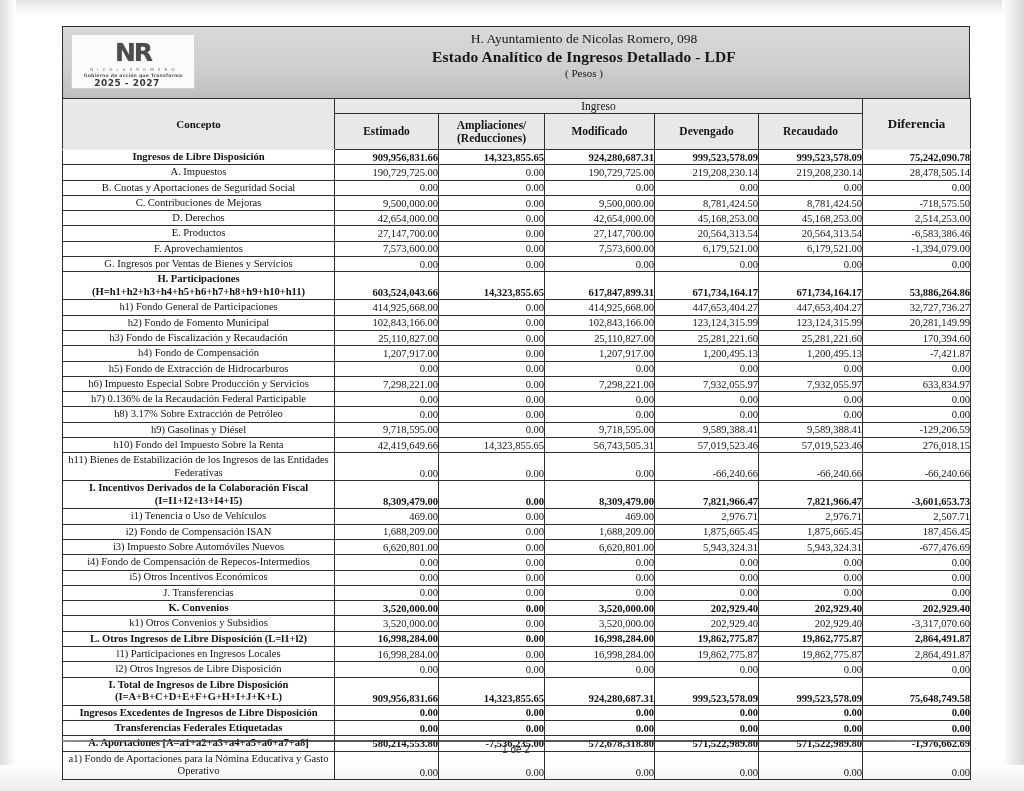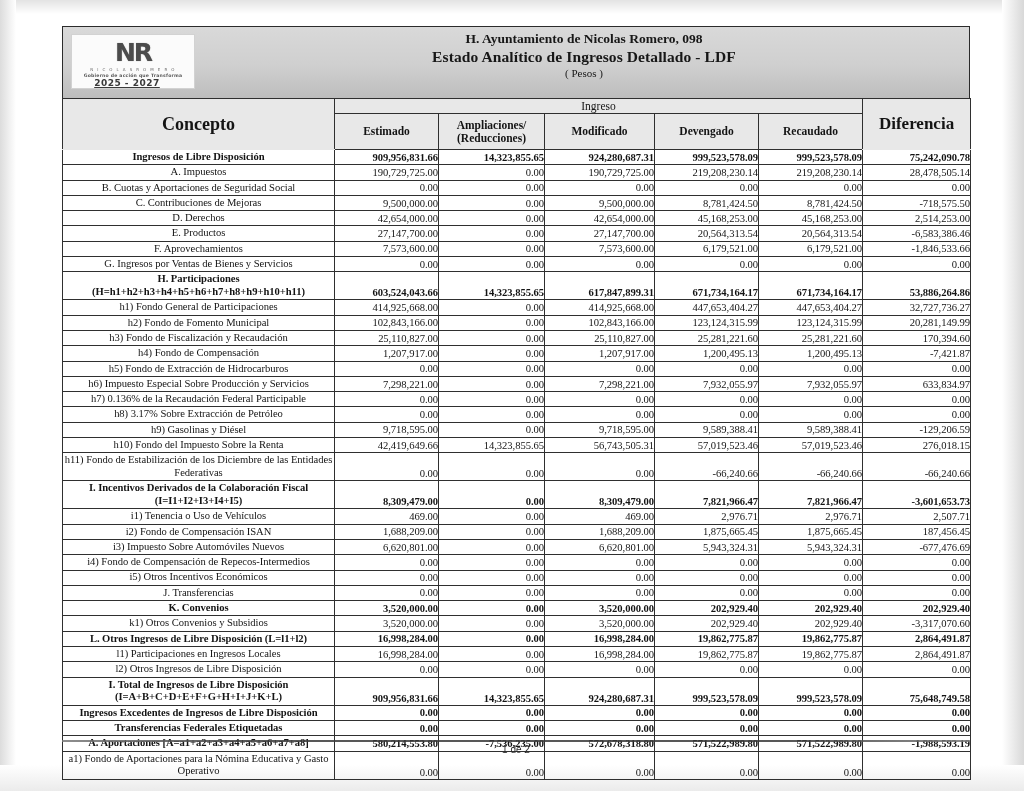--- a/index.html
+++ b/index.html
@@ -104,32 +104,31 @@
   }
   .logo-years {
     position: absolute;
     left: 0; top: 43px; width: 110px;
     text-align: center;
     font-family: "DejaVu Sans", sans-serif;
     font-size: 9px;
     font-weight: bold;
     letter-spacing: .5px;
     color: #3a3a3a;
-    text-decoration: underline;
   }
 
   .titles {
     position: absolute;
     left: 140px;
     right: 4px;
     top: 4px;
     text-align: center;
     color: #171717;
   }
-  .t1 { font-size: 13.5px; font-weight: bold; line-height: 16px; }
+  .t1 { font-size: 13.5px; font-weight: normal; line-height: 16px; }
   .t2 { font-size: 15.5px; font-weight: bold; line-height: 19px; letter-spacing:.1px;}
   .t3 { font-size: 13.5px; font-weight: bold; line-height: 17px; }
   .t4 { font-size: 11px; line-height: 14px; }
 
   
   table.fin {
     border-collapse: collapse;
     width: 908px;
     table-layout: fixed;
     color: #141414;
@@ -155,21 +154,21 @@
     text-align: center;
     font-size: 11.5px;
     font-weight: bold;
     height: 36px;
     line-height: 13px;
     background: #e8e8e8;
     padding: 0 2px;
   }
   .concepto-head {
     text-align: center;
-    font-size: 18px;
+    font-size: 11px;
     font-weight: bold;
     background: #e8e8e8;
   }
 
   tr.datarow { height: 15.3px; }
   tr.datarow.tall { height: 28px; }
 
   td.concept {
     text-align: center;
     padding-left: 3px;
@@ -246,21 +245,21 @@
         <col style="width:104px">
         <col style="width:108px">
       </colgroup>
       <thead>
         <tr>
           <th class="blank-head" rowspan="2">
             <div class="concepto-head">Concepto</div>
           </th>
           <th class="colgrp-head" colspan="5">Ingreso</th>
           <th class="blank-head" rowspan="2">
-            <div class="concepto-head" style="font-size:17px">Diferencia</div>
+            <div class="concepto-head" style="font-size:13px">Diferencia</div>
           </th>
         </tr>
         <tr>
           <th class="col-head">Estimado</th>
           <th class="col-head">
             <div>Ampliaciones/</div>
             <div>(Reducciones)</div>
           </th>
           <th class="col-head">Modificado</th>
           <th class="col-head">Devengado</th>
@@ -322,21 +321,21 @@
             <td class="num">20,564,313.54</td>
             <td class="num">-6,583,386.46</td>
           </tr>
           <tr class="datarow">
             <td class="concept">F. Aprovechamientos</td>
             <td class="num">7,573,600.00</td>
             <td class="num">0.00</td>
             <td class="num">7,573,600.00</td>
             <td class="num">6,179,521.00</td>
             <td class="num">6,179,521.00</td>
-            <td class="num">-1,846,533.66</td>
+            <td class="num">-1,394,079.00</td>
           </tr>
           <tr class="datarow">
             <td class="concept">G. Ingresos por Ventas de Bienes y Servicios</td>
             <td class="num">0.00</td>
             <td class="num">0.00</td>
             <td class="num">0.00</td>
             <td class="num">0.00</td>
             <td class="num">0.00</td>
             <td class="num">0.00</td>
           </tr>
@@ -437,21 +436,21 @@
             <td class="concept">h10) Fondo del Impuesto Sobre la Renta</td>
             <td class="num">42,419,649.66</td>
             <td class="num">14,323,855.65</td>
             <td class="num">56,743,505.31</td>
             <td class="num">57,019,523.46</td>
             <td class="num">57,019,523.46</td>
             <td class="num">276,018.15</td>
           </tr>
           <tr class="datarow tall">
             <td class="concept">
-              <div>h11) Fondo de Estabilización de los Diciembre de las Entidades</div>
+              <div>h11) Bienes de Estabilización de los Ingresos de las Entidades</div>
               <div>Federativas</div>
             </td>
             <td class="num">0.00</td>
             <td class="num">0.00</td>
             <td class="num">0.00</td>
             <td class="num">-66,240.66</td>
             <td class="num">-66,240.66</td>
             <td class="num">-66,240.66</td>
           </tr>
           <tr class="datarow bold tall">
@@ -595,21 +594,21 @@
             <td class="num">0.00</td>
             <td class="num">0.00</td>
           </tr>
           <tr class="datarow bold">
             <td class="concept">A. Aportaciones [A=a1+a2+a3+a4+a5+a6+a7+a8]</td>
             <td class="num">580,214,553.80</td>
             <td class="num">-7,536,235.00</td>
             <td class="num">572,678,318.80</td>
             <td class="num">571,522,989.80</td>
             <td class="num">571,522,989.80</td>
-            <td class="num">-1,988,593.19</td>
+            <td class="num">-1,976,662.69</td>
           </tr>
           <tr class="datarow tall">
             <td class="concept">
               <div>a1) Fondo de Aportaciones para la Nómina Educativa y Gasto</div>
               <div>Operativo</div>
             </td>
             <td class="num">0.00</td>
             <td class="num">0.00</td>
             <td class="num">0.00</td>
             <td class="num">0.00</td>

